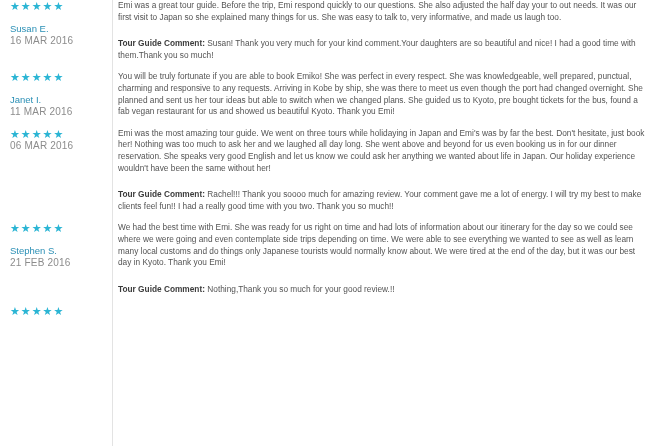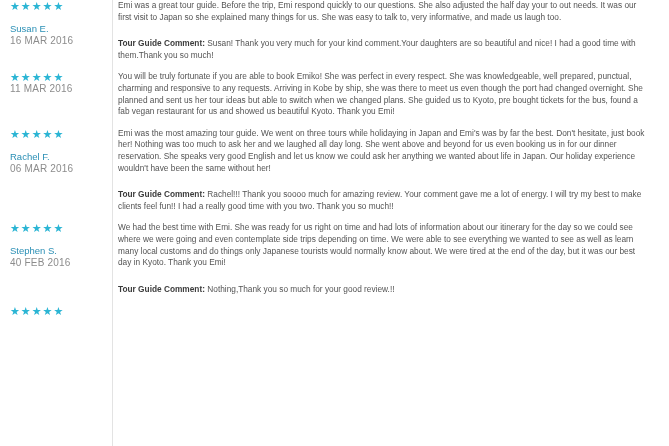--- a/index.html
+++ b/index.html
@@ -108,46 +108,46 @@
         <p>Emi was a great tour guide. Before the trip, Emi respond quickly to our questions. She also adjusted the half day your to out needs. It was our first visit to Japan so she explained many things for us. She was easy to talk to, very informative, and made us laugh too.</p>
         <div class="guide-comment">
           <p><span class="label">Tour Guide Comment:</span> <span>Susan! Thank you very much for your kind comment.Your daughters are so beautiful and nice! I had a good time with them.Thank you so much!</span></p>
         </div>
       </div>
     </div>
 
     <div class="review">
       <div class="meta">
         <div class="stars">★★★★★</div>
+        <div class="reviewer">Janet I.</div>
         <div class="date">11 MAR 2016</div>
       </div>
       <div class="body">
         <p>You will be truly fortunate if you are able to book Emiko! She was perfect in every respect. She was knowledgeable, well prepared, punctual, charming and responsive to any requests. Arriving in Kobe by ship, she was there to meet us even though the port had changed overnight. She planned and sent us her tour ideas but able to switch when we changed plans. She guided us to Kyoto, pre bought tickets for the bus, found a fab vegan restaurant for us and showed us beautiful Kyoto. Thank you Emi!</p>
       </div>
     </div>
 
     <div class="review">
       <div class="meta">
         <div class="stars">★★★★★</div>
-        <div class="reviewer">Rachel F.</div>
         <div class="date">06 MAR 2016</div>
       </div>
       <div class="body">
         <p>Emi was the most amazing tour guide. We went on three tours while holidaying in Japan and Emi's was by far the best. Don't hesitate, just book her! Nothing was too much to ask her and we laughed all day long. She went above and beyond for us even booking us in for our dinner reservation. She speaks very good English and let us know we could ask her anything we wanted about life in Japan. Our holiday experience wouldn't have been the same without her!</p>
         <div class="guide-comment">
           <p><span class="label">Tour Guide Comment:</span> <span>Rachel!!! Thank you soooo much for amazing review. Your comment gave me a lot of energy. I will try my best to make clients feel fun!! I had a really good time with you two. Thank you so much!!</span></p>
         </div>
       </div>
     </div>
 
     <div class="review">
       <div class="meta">
         <div class="stars">★★★★★</div>
         <div class="reviewer">Stephen S.</div>
-        <div class="date">40 FEB 2016</div>
+        <div class="date">21 FEB 2016</div>
       </div>
       <div class="body">
         <p>We had the best time with Emi. She was ready for us right on time and had lots of information about our itinerary for the day so we could see where we were going and even contemplate side trips depending on time. We were able to see everything we wanted to see as well as learn many local customs and do things only Japanese tourists would normally know about. We were tired at the end of the day, but it was our best day in Kyoto. Thank you Emi!</p>
         <div class="guide-comment">
           <p><span class="label">Tour Guide Comment:</span> <span>Nothing,Thank you so much for your good review.!!</span></p>
         </div>
       </div>
     </div>
 
     <div class="review">

